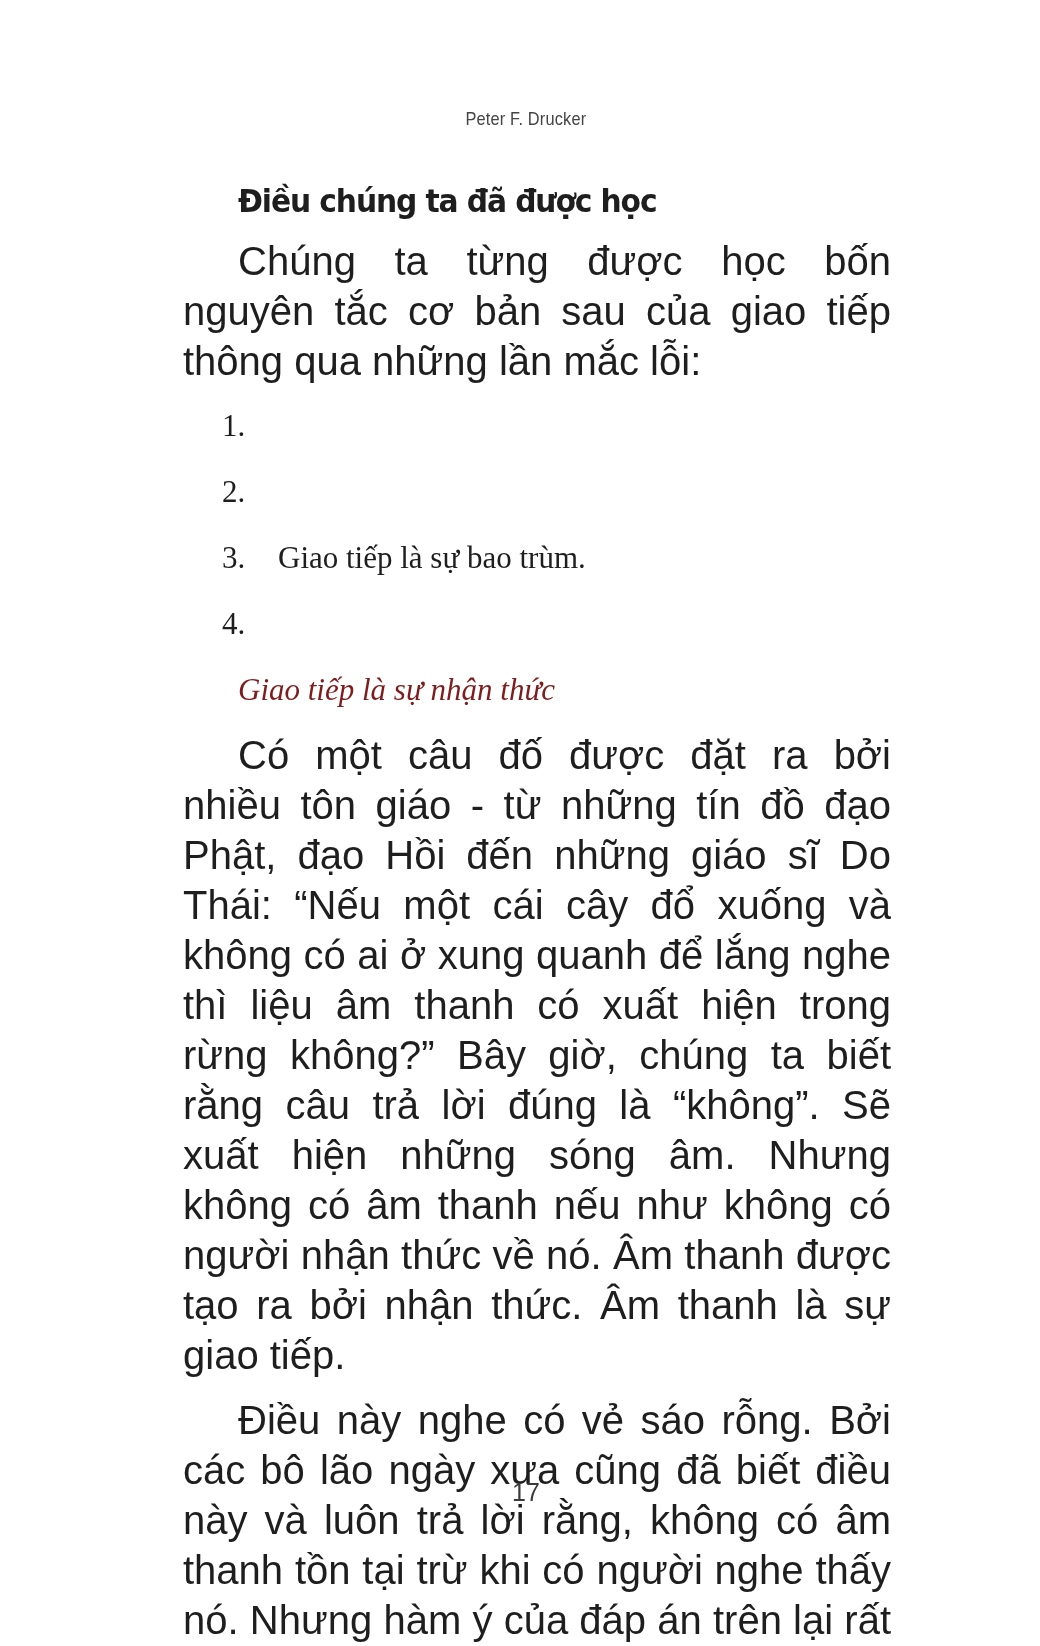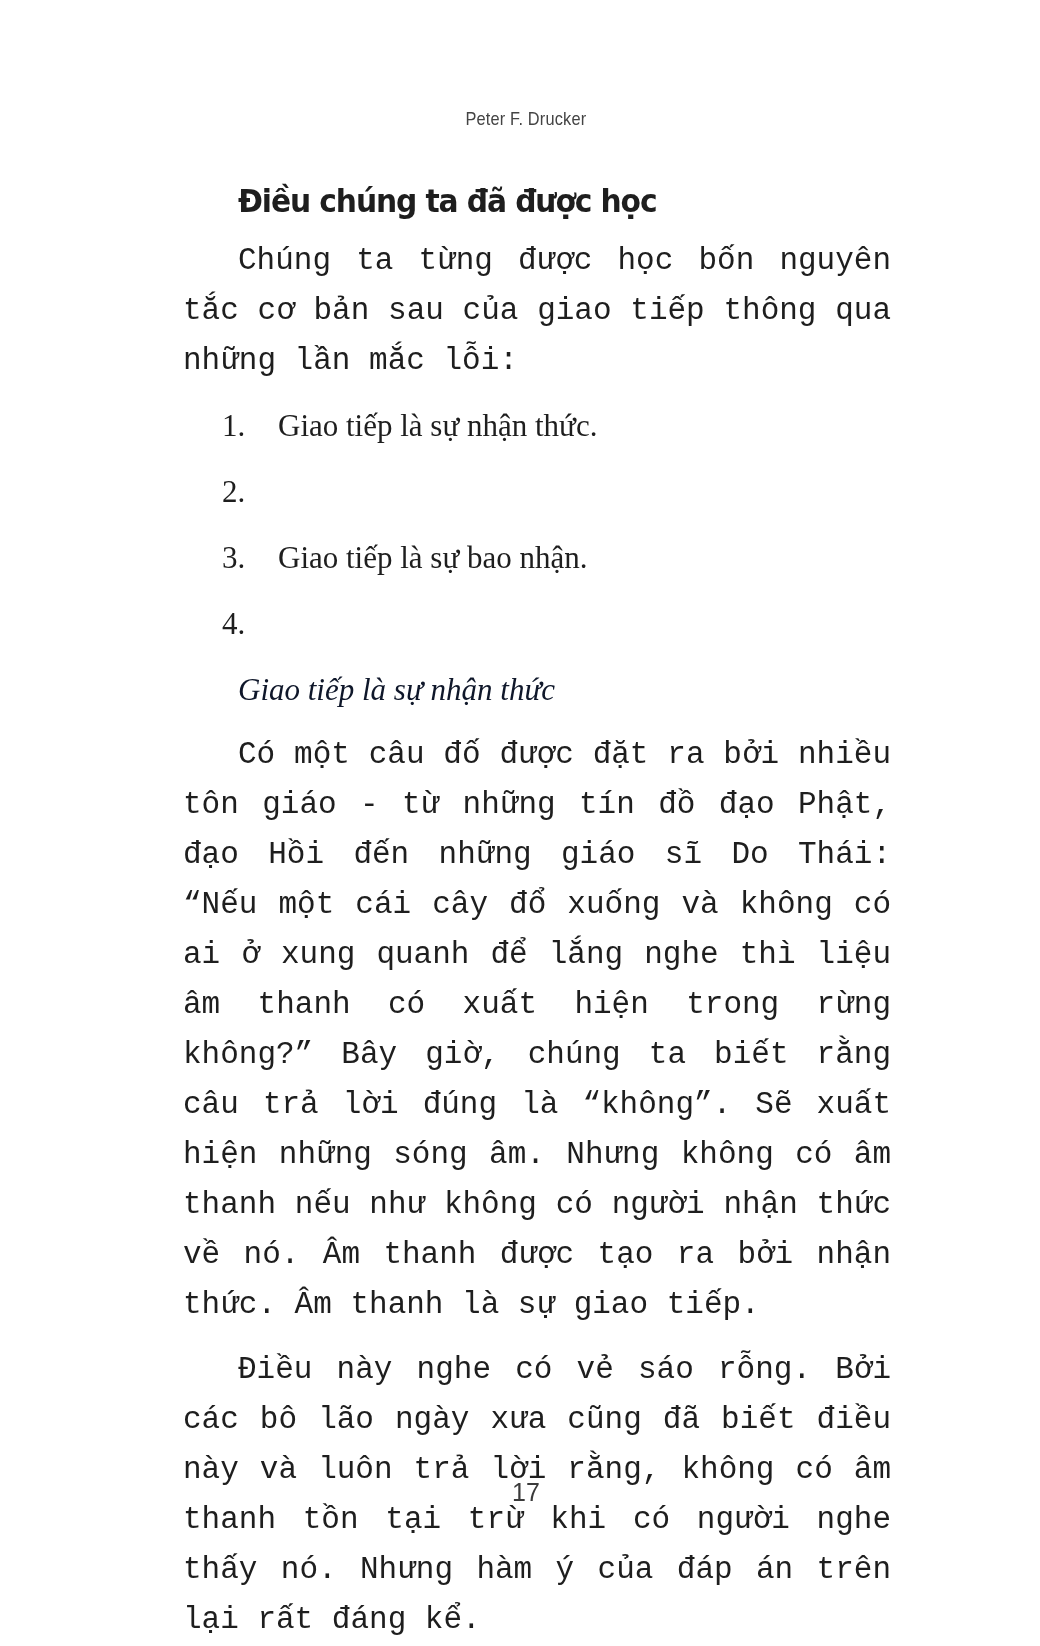--- a/index.html
+++ b/index.html
@@ -46,22 +46,22 @@
       font-size: 32px;
       line-height: 46px;
       color: #1e1e1e;
       margin: 0 0 0 55px;
       letter-spacing: -1.2px;
       transform: scaleX(0.93);
       transform-origin: 0 0;
       white-space: nowrap;
     }
     .para {
-      font-family: Liberation Mono, monospace;
-      font-size: 31px;
+      font-family: Liberation Sans, sans-serif;
+      font-size: 40px;
       line-height: 50px;
       text-align: justify;
       text-indent: 55px;
       margin: 0;
       color: #1e1e1e;
     }
     .para.first { margin-top: 12px; }
     .para + .para { margin-top: 15px; }
     .list {
       list-style: none;
@@ -85,21 +85,21 @@
     .list-text {
       flex: 1;
       text-align: justify;
     }
     .subheading {
       font-family: "Liberation Serif", serif;
       font-style: italic;
       font-size: 31px;
       line-height: 50px;
       margin: 0 0 15px 55px;
-      color: #0f172a;
+      color: #7f1d1d;
     }
     .page-number {
       position: absolute;
       top: 1478px;
       left: 0;
       width: 1052px;
       text-align: center;
       font-family: "Liberation Sans", sans-serif;
       font-size: 25px;
       color: #3a3a3a;
@@ -114,28 +114,27 @@
 
   <div class="content">
 
     <h2 class="section-heading">Điều chúng ta đã được học</h2>
 
     <p class="para first">Chúng ta từng được học bốn nguyên tắc cơ bản sau của giao tiếp thông qua những lần mắc lỗi:</p>
 
     <ol class="list">
       <li class="list-item">
         <span class="list-num">1.</span>
-        <span class="list-text">Giao tiếp là sự nhận thức.</span>
       </li>
       <li class="list-item">
         <span class="list-num">2.</span>
       </li>
       <li class="list-item">
         <span class="list-num">3.</span>
-        <span class="list-text">Giao tiếp là sự bao nhận.</span>
+        <span class="list-text">Giao tiếp là sự bao trùm.</span>
       </li>
       <li class="list-item">
         <span class="list-num">4.</span>
       </li>
     </ol>
 
     <p class="subheading">Giao tiếp là sự nhận thức</p>
 
     <p class="para">Có một câu đố được đặt ra bởi nhiều tôn giáo - từ những tín đồ đạo Phật, đạo Hồi đến những giáo sĩ Do Thái: “Nếu một cái cây đổ xuống và không có ai ở xung quanh để lắng nghe thì liệu âm thanh có xuất hiện trong rừng không?” Bây giờ, chúng ta biết rằng câu trả lời đúng là “không”. Sẽ xuất hiện những sóng âm. Nhưng không có âm thanh nếu như không có người nhận thức về nó. Âm thanh được tạo ra bởi nhận thức. Âm thanh là sự giao tiếp.</p>
     <p class="para">Điều này nghe có vẻ sáo rỗng. Bởi các bô lão ngày xưa cũng đã biết điều này và luôn trả lời rằng, không có âm thanh tồn tại trừ khi có người nghe thấy nó. Nhưng hàm ý của đáp án trên lại rất đáng kể.</p>

